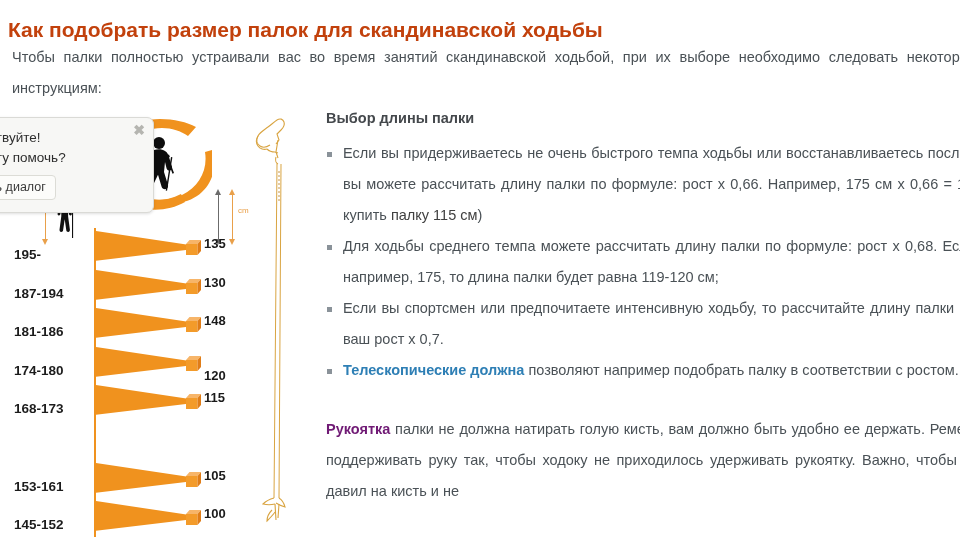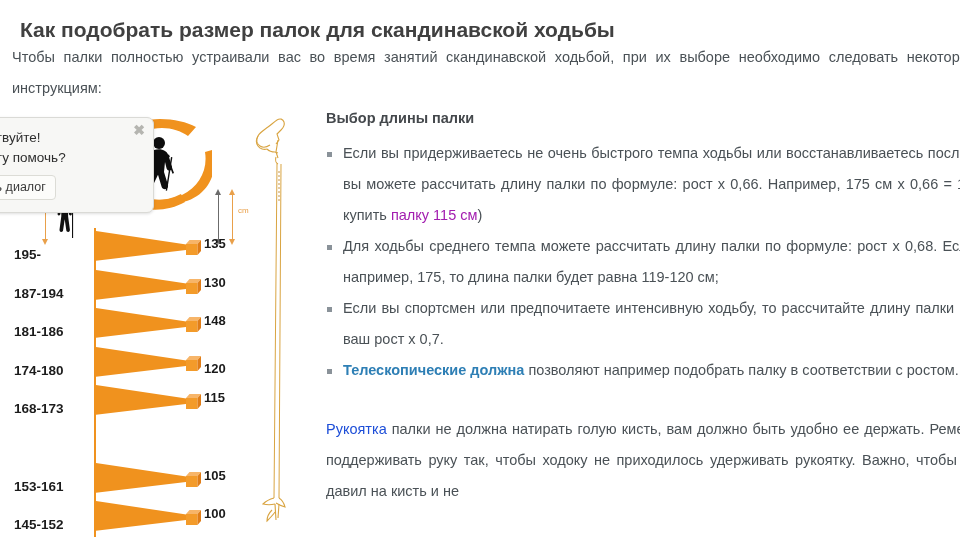--- a/index.html
+++ b/index.html
@@ -15,26 +15,26 @@
     position: relative;
     width: 960px;
     height: 539px;
     overflow: hidden;
     background: #ffffff;
   }
 
   
   .page-title {
     position: absolute;
-    left: 20px;
+    left: 8px;
     top: 4px;
     width: 900px;
     font-size: 21px;
     font-weight: bold;
-    color: #404040;
+    color: #c2410c;
     letter-spacing: 0px;
     white-space: nowrap;
   }
 
   
   .intro {
     position: absolute;
     left: 12px;
     top: 42px;
     width: 1035px;
@@ -302,38 +302,38 @@
   ul.bullets > li:before {
     content: "";
     position: absolute;
     left: 1px;
     top: 14px;
     width: 5px;
     height: 5px;
     background: #8a9299;
   }
   .link {
-    color: #a21caf;
+    color: #404040;
     text-decoration: none;
   }
   .link-bold {
     color: #2e7fb5;
     font-weight: bold;
     text-decoration: none;
   }
   .para {
     font-size: 14.5px;
     line-height: 31px;
     color: #4a5156;
     text-align: justify;
     margin: 28px 0 0 0;
   }
   .strong-dark {
-    font-weight: normal;
-    color: #1d4ed8;
+    font-weight: bold;
+    color: #701a75;
   }
 </style>
 </head>
 <body>
 
 <div id="page">
 
   <h1 class="page-title">Как подобрать  размер палок для скандинавской ходьбы</h1>
 
   <div class="intro">Чтобы палки полностью устраивали вас во время занятий скандинавской ходьбой, при их выборе необходимо следовать некоторым простым инструкциям:</div>
@@ -444,21 +444,21 @@
       <div class="ig-row" style="top:115.8px">
         <div class="ig-height">174-180</div>
         <svg class="ig-wedge" viewBox="0 0 92 39" preserveAspectRatio="none">
             <polygon points="0,3 92,17 92,22 0,33" fill="#f0921e"></polygon>
           </svg>
         <svg class="ig-cube" viewBox="0 0 15 15" style="top:12px">
           <polygon points="0,4 3.5,0 15,0 11.5,4" fill="#f7b569"></polygon>
           <polygon points="0,4 11.5,4 11.5,15 0,15" fill="#f39b2a"></polygon>
           <polygon points="11.5,4 15,0 15,11 11.5,15" fill="#e07d18"></polygon>
         </svg>
-        <div class="ig-len" style="top:17px">120</div>
+        <div class="ig-len" style="top:24px">120</div>
       </div>
 
       <div class="ig-row" style="top:154.4px">
         <div class="ig-height">168-173</div>
         <svg class="ig-wedge" viewBox="0 0 92 39" preserveAspectRatio="none">
             <polygon points="0,3 92,17 92,22 0,33" fill="#f0921e"></polygon>
           </svg>
         <svg class="ig-cube" viewBox="0 0 15 15" style="top:12px">
           <polygon points="0,4 3.5,0 15,0 11.5,4" fill="#f7b569"></polygon>
           <polygon points="0,4 11.5,4 11.5,15 0,15" fill="#f39b2a"></polygon>

